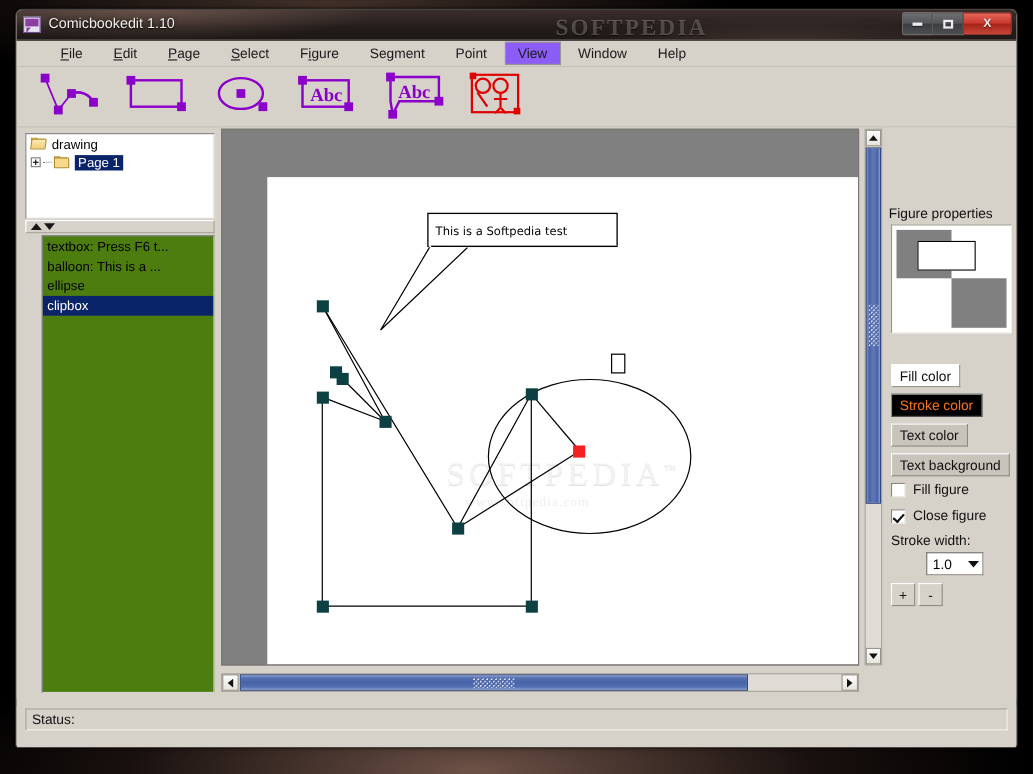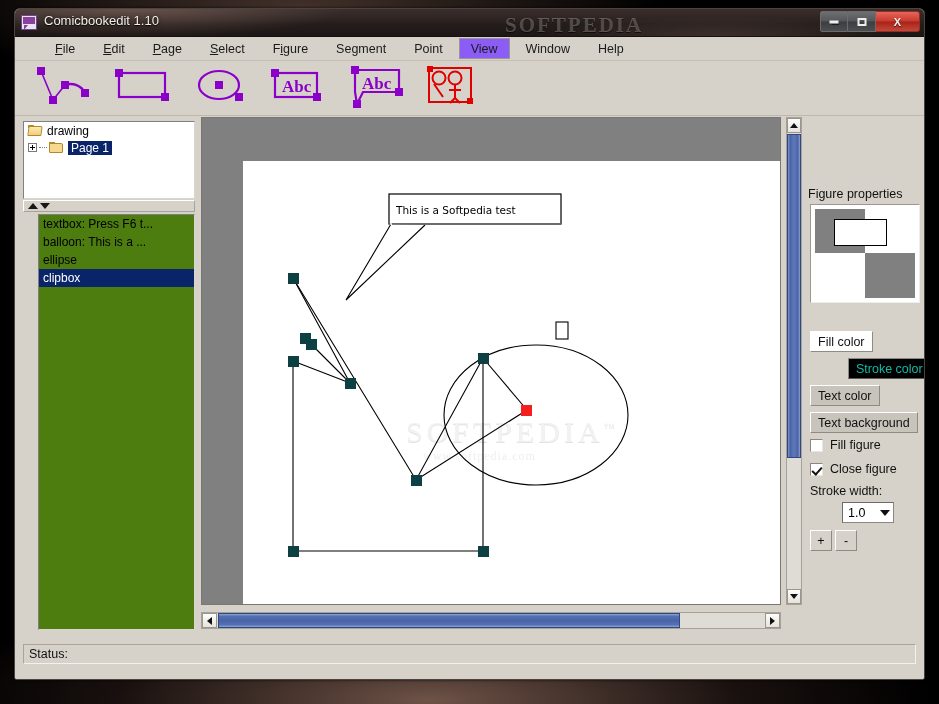--- a/index.html
+++ b/index.html
@@ -411,21 +411,21 @@
     height: 21px;
     border: 1px solid #8f8b83;
     border-top-color: #fefefe; border-left-color: #fefefe;
     display: flex; align-items: center; justify-content: center;
     font-size: 12.5px;
     padding: 4px 7px;
     cursor: default;
     white-space: nowrap;
   }
   #btn-fill { top: 215px; background: #ffffff; color: #111; }
-  #btn-stroke { top: 242px; background: #000000; color: #14b8a6; border-color: #5a5a5a; border-top-color:#8a8a8a; border-left-color:#8a8a8a;margin-left:38px; }
+  #btn-stroke { top: 242px; background: #000000; color: #f97316; border-color: #5a5a5a; border-top-color:#8a8a8a; border-left-color:#8a8a8a; }
   #btn-textcol { top: 269px; background: #c8c4bc; color: #111; }
   #btn-textbg { top: 296px; background: #c8c4bc; color: #111; }
 
   .cbrow {
     position: absolute; left: 4px;
     display: flex; align-items: center; gap: 7px;
     font-size: 12.5px; color: #111;
     cursor: default;
   }
   #cb-fill { top: 322px; }

